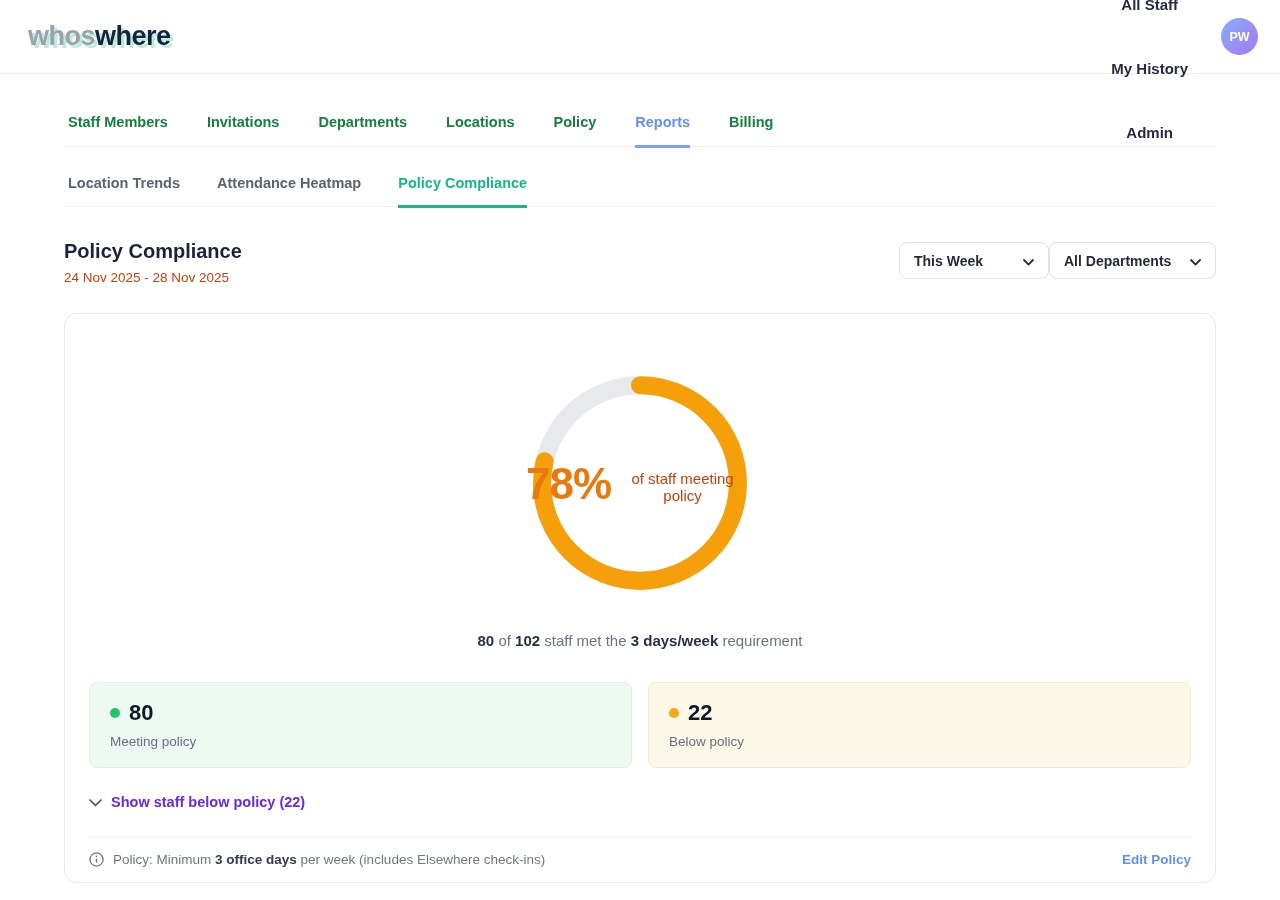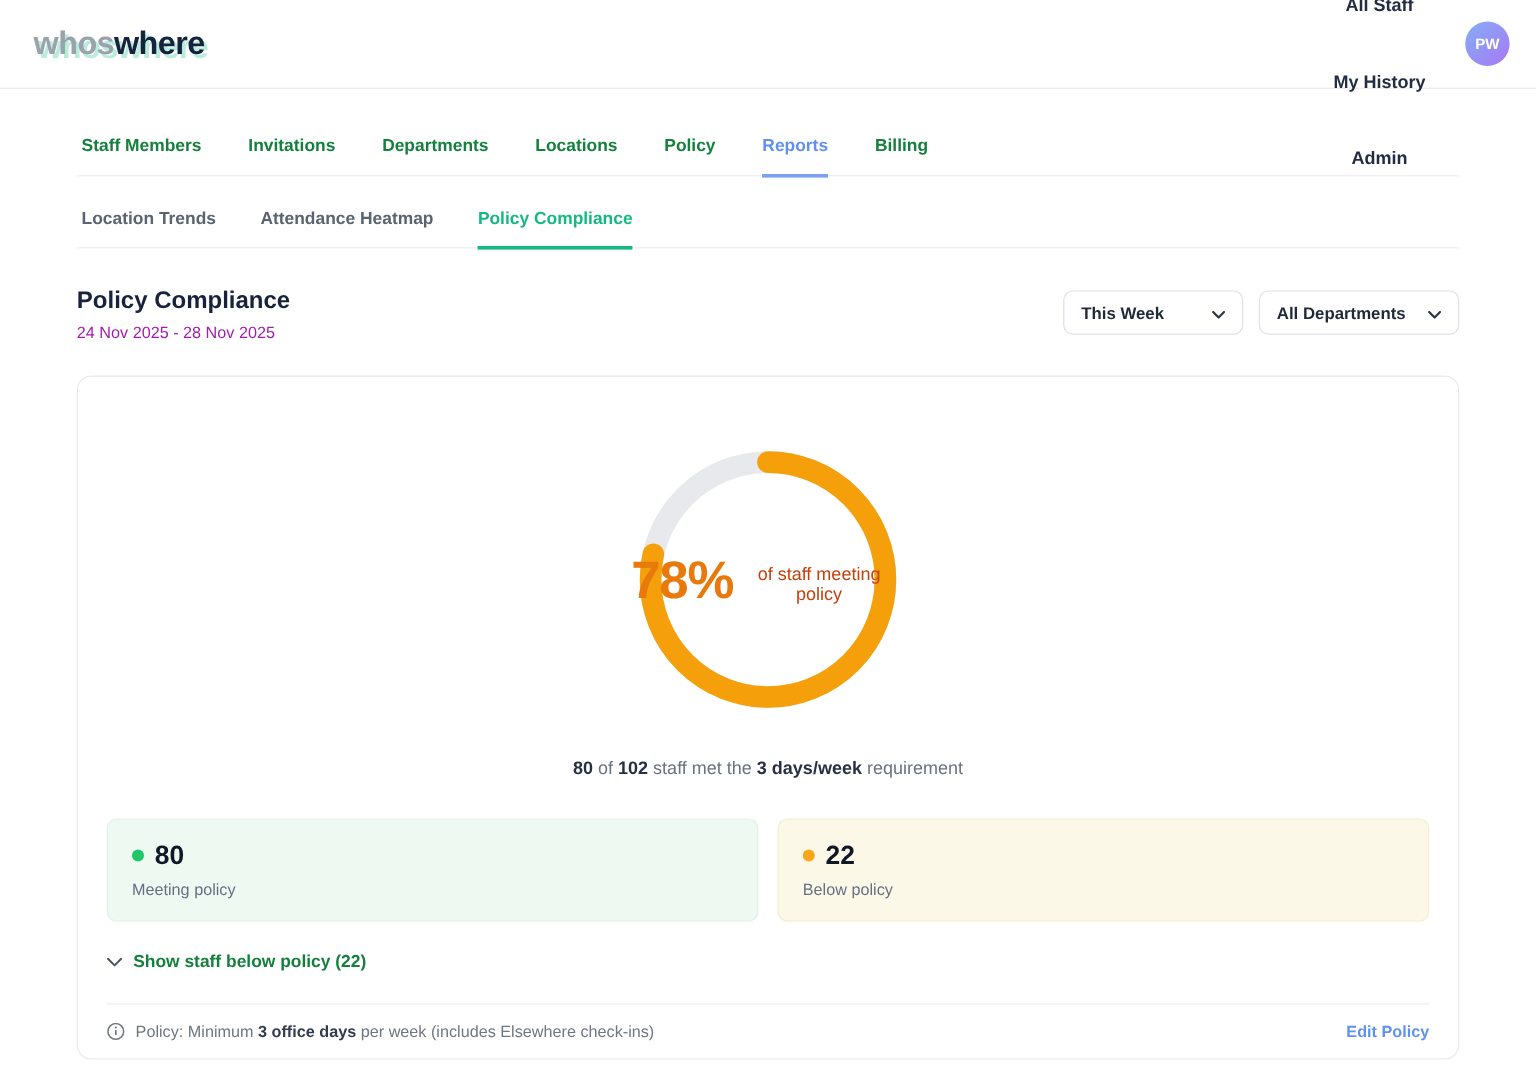--- a/index.html
+++ b/index.html
@@ -23,22 +23,22 @@
   .tab { font-size:14.5px; font-weight:700; color:#15803d; padding-bottom:15px; cursor:pointer; border-bottom:3px solid transparent; margin-bottom:-2px; }
   .tab.active { color:#6191f0; border-bottom-color:#7ba2f2; }
 
   .subtabs { display:flex; gap:37px; margin-top:28px; border-bottom:1px solid #ededed; padding-left:4px; }
   .subtab { font-size:14.5px; font-weight:700; color:#5a6370; padding-bottom:14px; cursor:pointer; border-bottom:3px solid transparent; margin-bottom:-2px; }
   .subtab.active { color:#13b981; border-bottom-color:#13b981; }
 
   
   .pagehead { display:flex; justify-content:space-between; align-items:flex-start; margin-top:33px; }
   .page-title { font-size:20px; font-weight:700; color:#17233d; }
-  .date-range { font-size:13.5px; color:#a21caf; margin-top:7px; }
-  .filters { display:flex; gap:13px; margin-top:2px;padding-left:44px; }
+  .date-range { font-size:13.5px; color:#c2410c; margin-top:7px; }
+  .filters { display:flex; margin-top:2px;padding-left:44px; }
   .select { height:37px; background:#fff; border:1px solid #dde1e8; border-radius:8px; display:flex; align-items:center;
             justify-content:space-between; padding:0 14px; font-size:14px; font-weight:600; color:#1f2937; cursor:pointer; }
   .select.w1 { width:150px; }
   .select.w2 { width:167px; }
   .select svg { flex:none; }
 
   
   .card { margin-top:28px; border:1px solid #e8eaee; border-radius:12px; background:#fff; padding:55px 24px 0 24px; height:570px; }
 
   .donut-wrap { width:228px; height:228px; margin:0 auto; position:relative; }
@@ -53,21 +53,21 @@
   .chips { display:flex; gap:16px; margin-top:33px; }
   .chip { flex:1; border-radius:8px; padding:17px 20px 18px 20px; }
   .chip.green { background:#edf9f1; border:1px solid #ddf1e4; }
   .chip.yellow { background:#fcf8e7; border:1px solid #f3ecca; }
   .chip-top { display:flex; align-items:center; gap:9px; }
   .dot { width:10px; height:10px; border-radius:50%; }
   .chip-value { font-size:22px; font-weight:800; color:#101828; }
   .chip-label { font-size:13.5px; color:#667085; margin-top:8px; }
 
   .expander { display:flex; align-items:center; gap:9px; margin-top:25px; cursor:pointer; width:fit-content; }
-  .expander-label { font-size:14.5px; font-weight:700; color:#15803d; }
+  .expander-label { font-size:14.5px; font-weight:700; color:#6d28d9; }
 
   .card-divider { height:1px; background:#ededed; margin-top:25px; }
 
   .policy-footer { display:flex; align-items:center; justify-content:space-between; padding:15px 0 16px 0; }
   .policy-left { display:flex; align-items:center; gap:9px; font-size:13.5px; color:#6f7782; }
   .policy-left b { color:#333c4e; font-weight:700; }
   .edit-policy { font-size:13.5px; font-weight:600; color:#6191f0; text-decoration:none; cursor:pointer; }
 </style>
 </head>
 <body>

